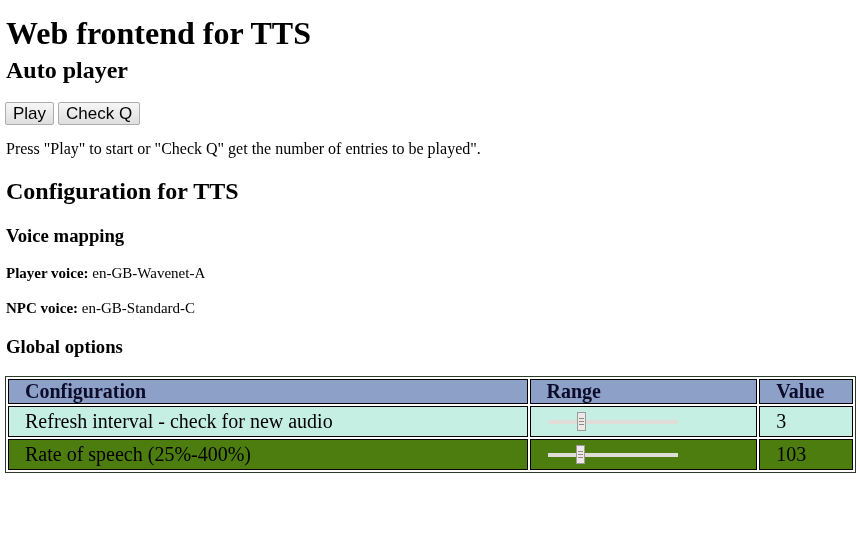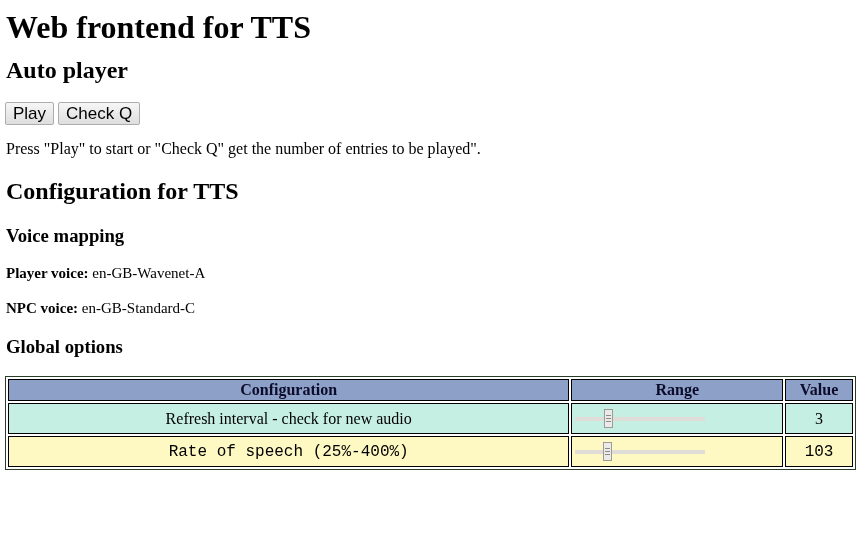--- a/index.html
+++ b/index.html
@@ -12,21 +12,21 @@
     height: 541px;
     overflow: hidden;
     font-family: "Liberation Serif", "DejaVu Serif", serif;
     color: #000;
     position: relative;
   }
   h1 {
     font-size: 32px;
     font-weight: bold;
     margin: 0;
-    padding-top: 10px;
+    padding-top: 16px;
     line-height: 34px;
     position: absolute;
     top: 0px;
     left: 6px;
   }
   h2 {
     font-size: 24px;
     font-weight: bold;
     margin: 0;
     position: absolute;
@@ -72,37 +72,36 @@
     top: 376px;
     left: 5px;
     width: 851px;
     border: 1px solid #2a3d2a;
     border-spacing: 2px;
     border-collapse: separate;
     background: #ffffff;
   }
   table.cfg th, table.cfg td {
     border: 1px solid #000;
-    padding: 0 2px;
-    text-align: center;
-    font-size: 16px;
+    padding: 0 16px;
+    text-align: left;
+    font-size: 20px;
     height: 29px;
   }
   table.cfg th {
     background: #8da0c8;
     height: 20px;
     font-weight: bold;
     color: #0c0c2a;
   }
   table.cfg tr.odd td {
     background: #c6efe4;
   }
   table.cfg tr.even td {
-    background: #fef9c3;
-    font-family: Liberation Mono, monospace;
+    background: #4d7c0f;
   }
   .slider {
     position: relative;
     width: 130px;
     height: 22px;
     margin-left: 1px;
   }
   .slider .track {
     position: absolute;
     left: 0;

